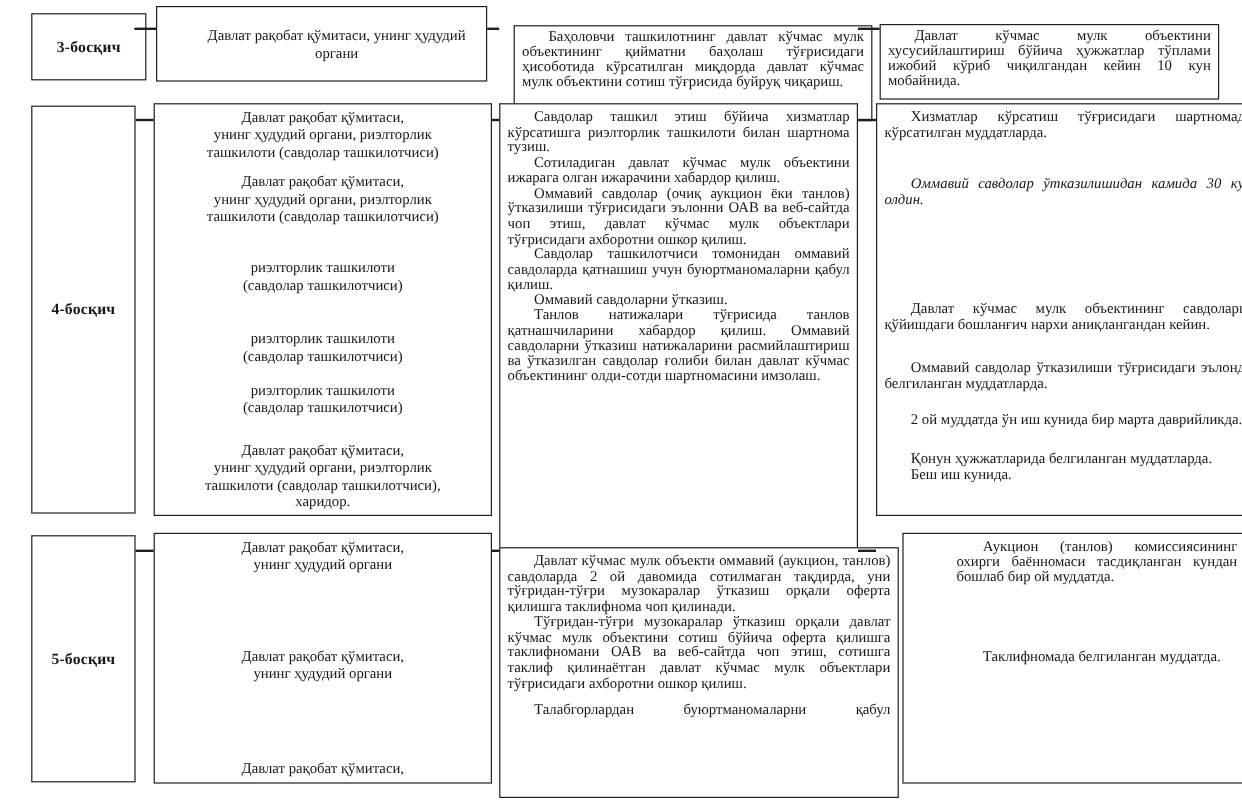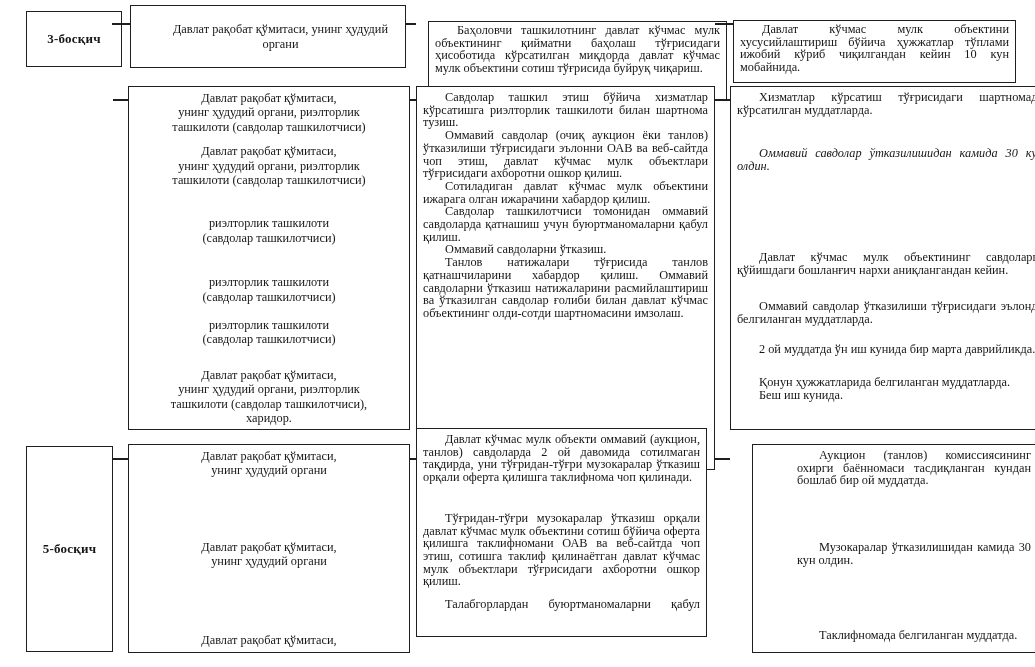--- a/index.html
+++ b/index.html
@@ -63,25 +63,25 @@
   .r2-deadline p:nth-of-type(2){margin-top:31px;font-style:italic;}
   .r2-deadline p:nth-of-type(3){margin-top:78px;}
   .r2-deadline p:nth-of-type(4){margin-top:24px;}
   .r2-deadline p:nth-of-type(5){margin-top:17px;}
   .r2-deadline p:nth-of-type(6){margin-top:21px;}
   .r2-deadline p:nth-of-type(7){margin-top:0;}
 
   
   .r3-stage{left:26px;top:446px;width:87px;height:206px;}
   .r3-org{left:128px;top:444px;width:282px;height:209px;padding-top:4px;}
-  .r3-action{left:416px;top:428px;width:291px;height:209px;padding-top:4px;}
+  .r3-action{left:416px;top:456px;width:333px;height:209px;padding-top:4px;}
   .r3-deadline{left:752px;top:444px;width:286px;height:209px;padding-top:4px;padding-left:44px;}
   .r3-org p:nth-of-type(2){margin-top:62px;}
   .r3-org p:nth-of-type(3){margin-top:64px;}
-  .r3-action p:nth-of-type(2){margin-top:28px;}
+  .r3-action p:nth-of-type(2){}
   .r3-action p:nth-of-type(3){margin-top:10px;}
   .r3-deadline p:nth-of-type(2){margin-top:54px;}
   .r3-deadline p:nth-of-type(3){margin-top:62px;}
 </style>
 </head>
 <body>
 
 <div class="page">
 
   <div class="box stage r1-stage">
@@ -94,42 +94,45 @@
   <div class="box txt r1-action">
     <p>Баҳоловчи ташкилотнинг давлат кўчмас мулк объектининг қийматни баҳолаш тўғрисидаги ҳисоботида кўрсатилган миқдорда давлат кўчмас мулк объектини сотиш тўғрисида буйруқ чиқариш.</p>
   </div>
   <div class="box txt r1-deadline">
     <p>Давлат кўчмас мулк объектини хусусийлаштириш бўйича ҳужжатлар тўплами ижобий кўриб чиқилгандан кейин 10 кун мобайнида.</p>
   </div>
   <div class="hline" style="left:112px;top:23px;width:18px"></div>
   <div class="hline" style="left:406px;top:23px;width:10px"></div>
   <div class="hline" style="left:715px;top:23px;width:18px"></div>
 
+  <div class="box stage r2-stage">
+    <span>4-босқич</span>
+  </div>
   <div class="box org r2-org">
     <p>Давлат рақобат қўмитаси,
 унинг ҳудудий органи, риэлторлик
 ташкилоти (савдолар ташкилотчиси)</p>
     <p>Давлат рақобат қўмитаси,
 унинг ҳудудий органи, риэлторлик
 ташкилоти (савдолар ташкилотчиси)</p>
     <p>риэлторлик ташкилоти
 (савдолар ташкилотчиси)</p>
     <p>риэлторлик ташкилоти
 (савдолар ташкилотчиси)</p>
     <p>риэлторлик ташкилоти
 (савдолар ташкилотчиси)</p>
     <p>Давлат рақобат қўмитаси,
 унинг ҳудудий органи, риэлторлик
 ташкилоти (савдолар ташкилотчиси),
 харидор.</p>
   </div>
   <div class="box txt r2-action">
     <p>Савдолар ташкил этиш бўйича хизматлар кўрсатишга риэлторлик ташкилоти билан шартнома тузиш.</p>
+    <p>Сотиладиган давлат кўчмас мулк объектини ижарага олган ижарачини хабардор қилиш.</p>
     <p>Оммавий савдолар (очиқ аукцион ёки танлов) ўтказилиши тўғрисидаги эълонни ОАВ ва веб-сайтда чоп этиш, давлат кўчмас мулк объектлари тўғрисидаги ахборотни ошкор қилиш.</p>
-    <p>Сотиладиган давлат кўчмас мулк объектини ижарага олган ижарачини хабардор қилиш.</p>
     <p>Савдолар ташкилотчиси томонидан оммавий савдоларда қатнашиш учун буюртманомаларни қабул қилиш.</p>
     <p>Оммавий савдоларни ўтказиш.</p>
     <p>Танлов натижалари тўғрисида танлов қатнашчиларини хабардор қилиш. Оммавий савдоларни ўтказиш натижаларини расмийлаштириш ва ўтказилган савдолар ғолиби билан давлат кўчмас объектининг олди-сотди шартномасини имзолаш.</p>
   </div>
   <div class="box txt r2-deadline">
     <p>Хизматлар кўрсатиш тўғрисидаги шартномада кўрсатилган муддатларда.</p>
     <p>Оммавий савдолар ўтказилишидан камида 30 кун олдин.</p>
     <p>Давлат кўчмас мулк объектининг савдоларга қўйишдаги бошланғич нархи аниқлангандан кейин.</p>
     <p>Оммавий савдолар ўтказилиши тўғрисидаги эълонда белгиланган муддатларда.</p>
     <p>2 ой муддатда ўн иш кунида бир марта даврийликда.</p>
@@ -150,20 +153,19 @@
 унинг ҳудудий органи</p>
     <p>Давлат рақобат қўмитаси,</p>
   </div>
   <div class="box txt r3-action">
     <p>Давлат кўчмас мулк объекти оммавий (аукцион, танлов) савдоларда 2 ой давомида сотилмаган тақдирда, уни тўғридан-тўғри музокаралар ўтказиш орқали оферта қилишга таклифнома чоп қилинади.</p>
     <p>Тўғридан-тўғри музокаралар ўтказиш орқали давлат кўчмас мулк объектини сотиш бўйича оферта қилишга таклифномани ОАВ ва веб-сайтда чоп этиш, сотишга таклиф қилинаётган давлат кўчмас мулк объектлари тўғрисидаги ахборотни ошкор қилиш.</p>
     <p class="stretch">Талабгорлардан буюртманомаларни қабул</p>
   </div>
   <div class="box txt r3-deadline">
     <p>Аукцион (танлов) комиссиясининг охирги баённомаси тасдиқланган кундан бошлаб бир ой муддатда.</p>
-    <p>Музокаралар ўтказилишидан камида 30 кун олдин.</p>
     <p>Таклифномада белгиланган муддатда.</p>
   </div>
   <div class="hline" style="left:113px;top:458px;width:15px"></div>
   <div class="hline" style="left:410px;top:458px;width:6px"></div>
   <div class="hline" style="left:715px;top:458px;width:15px"></div>
 
 </div>
 
 </body></html>

